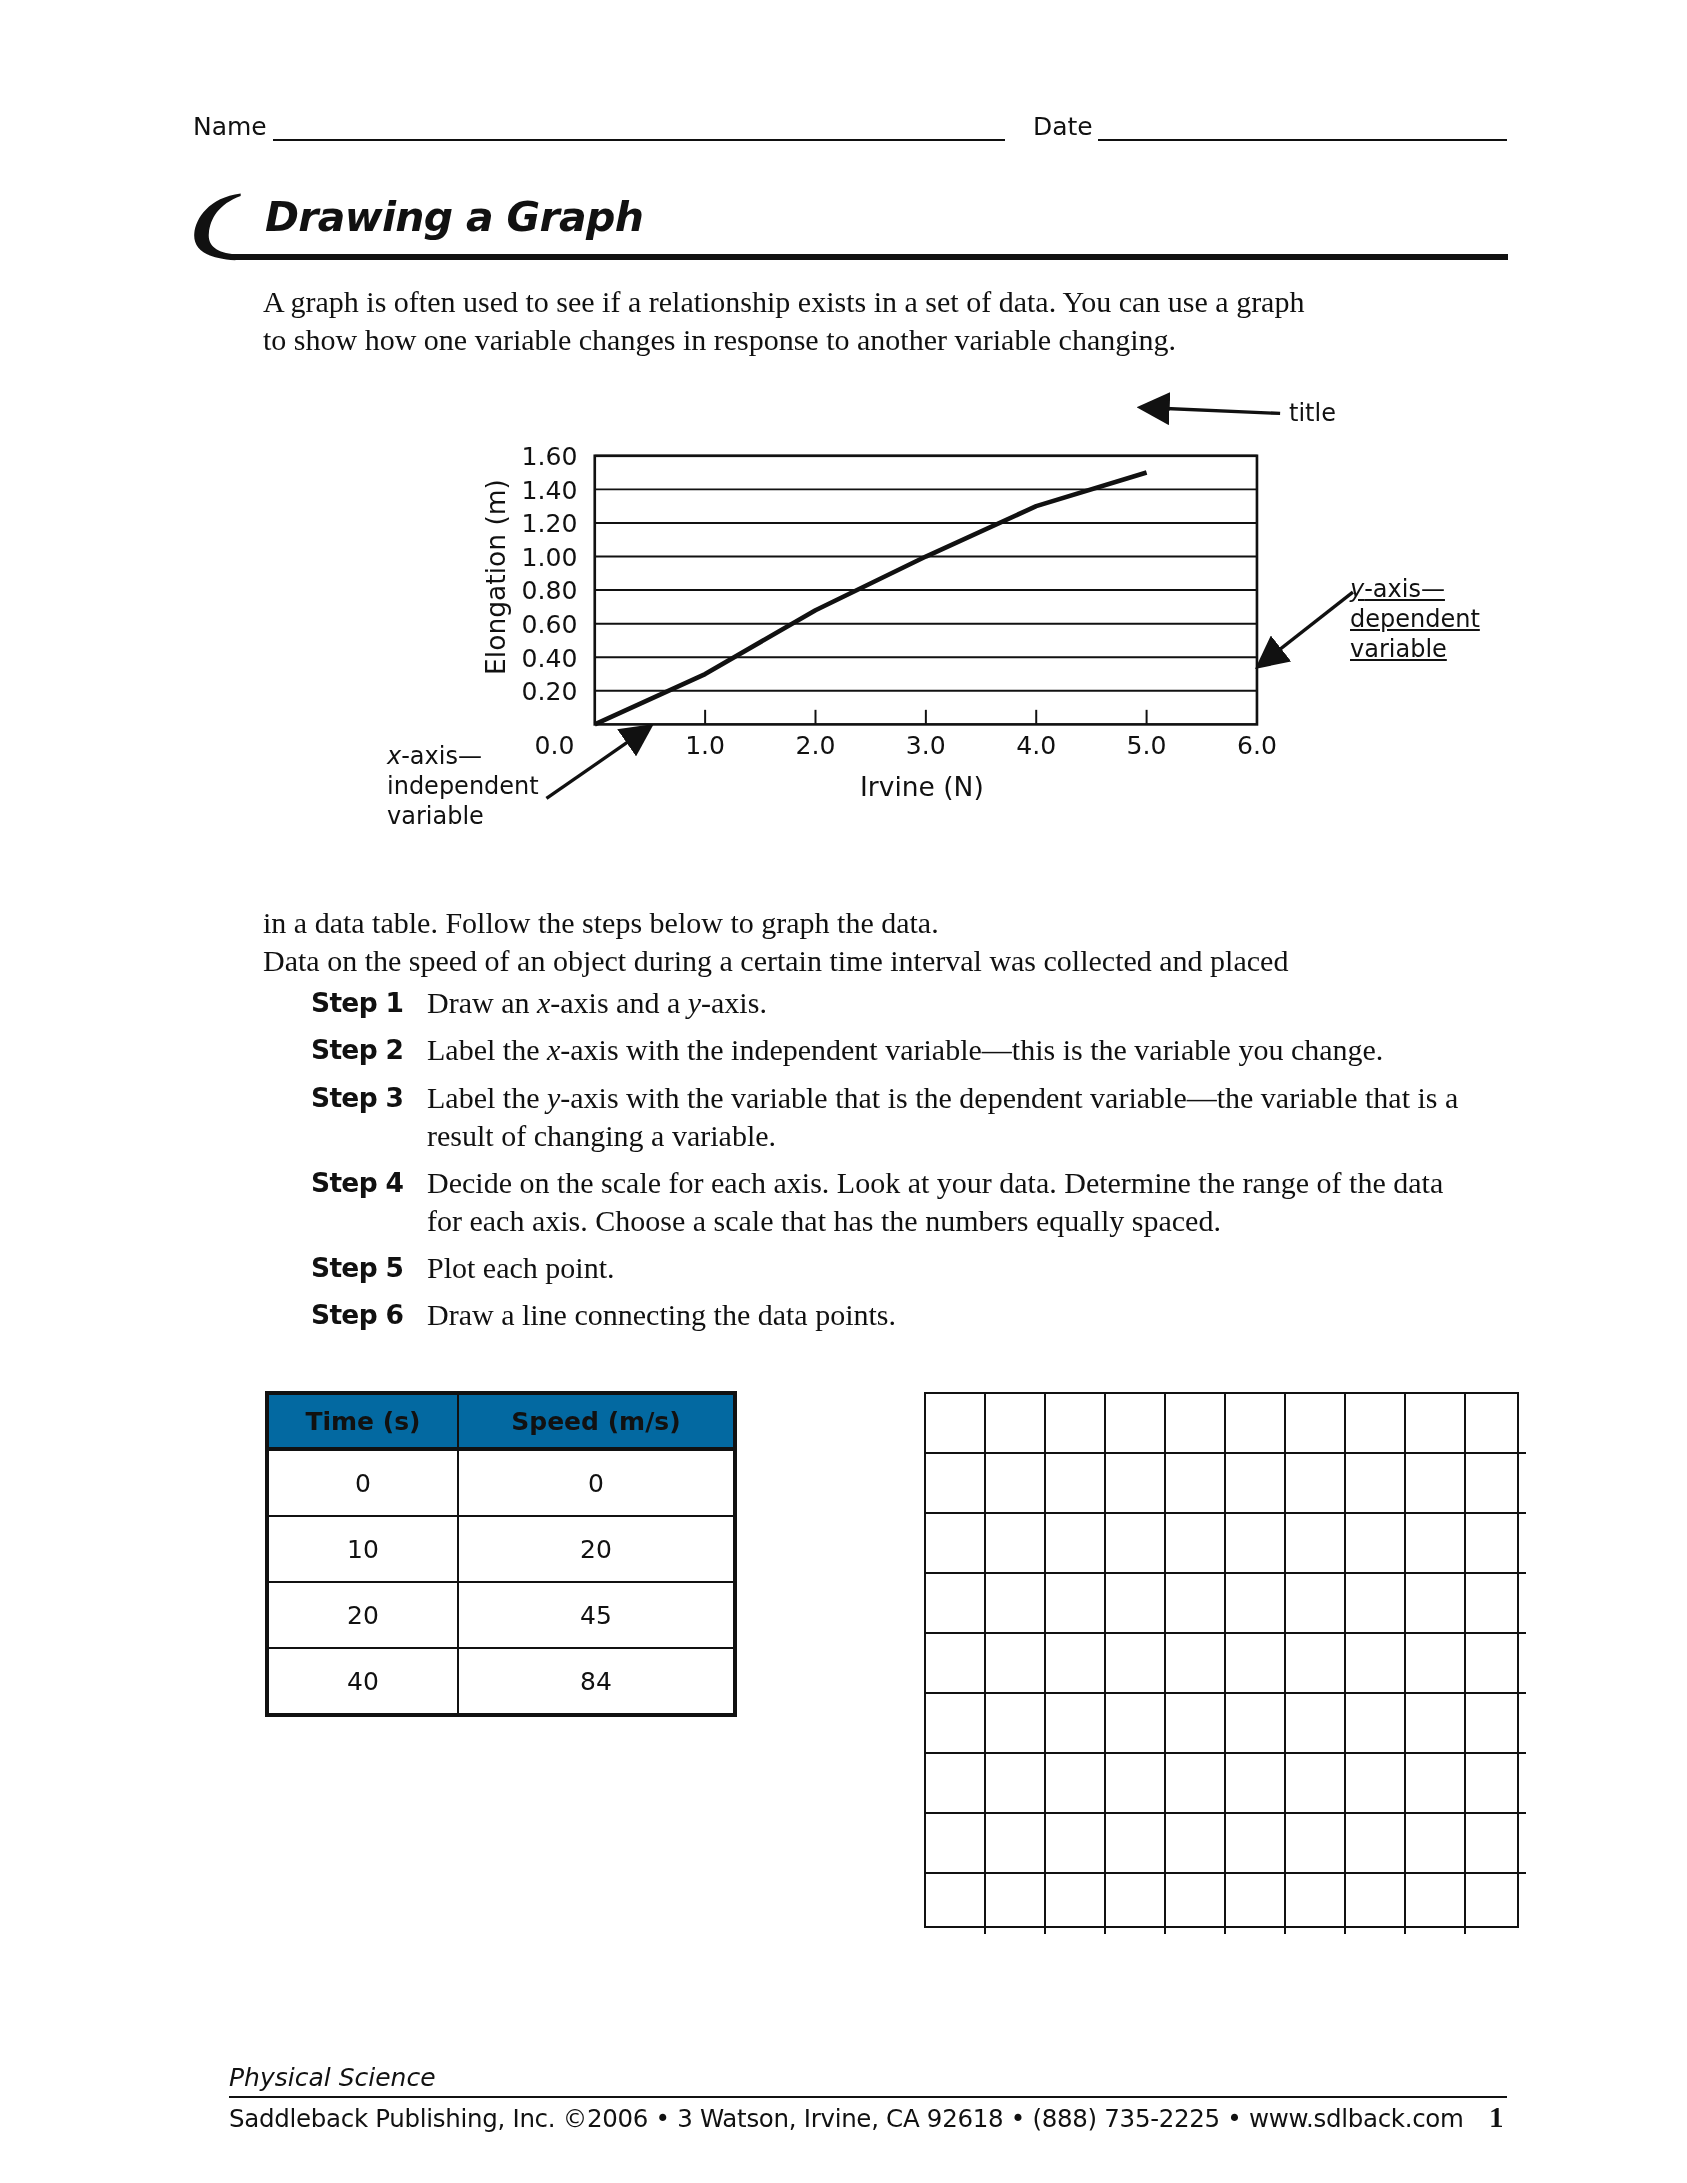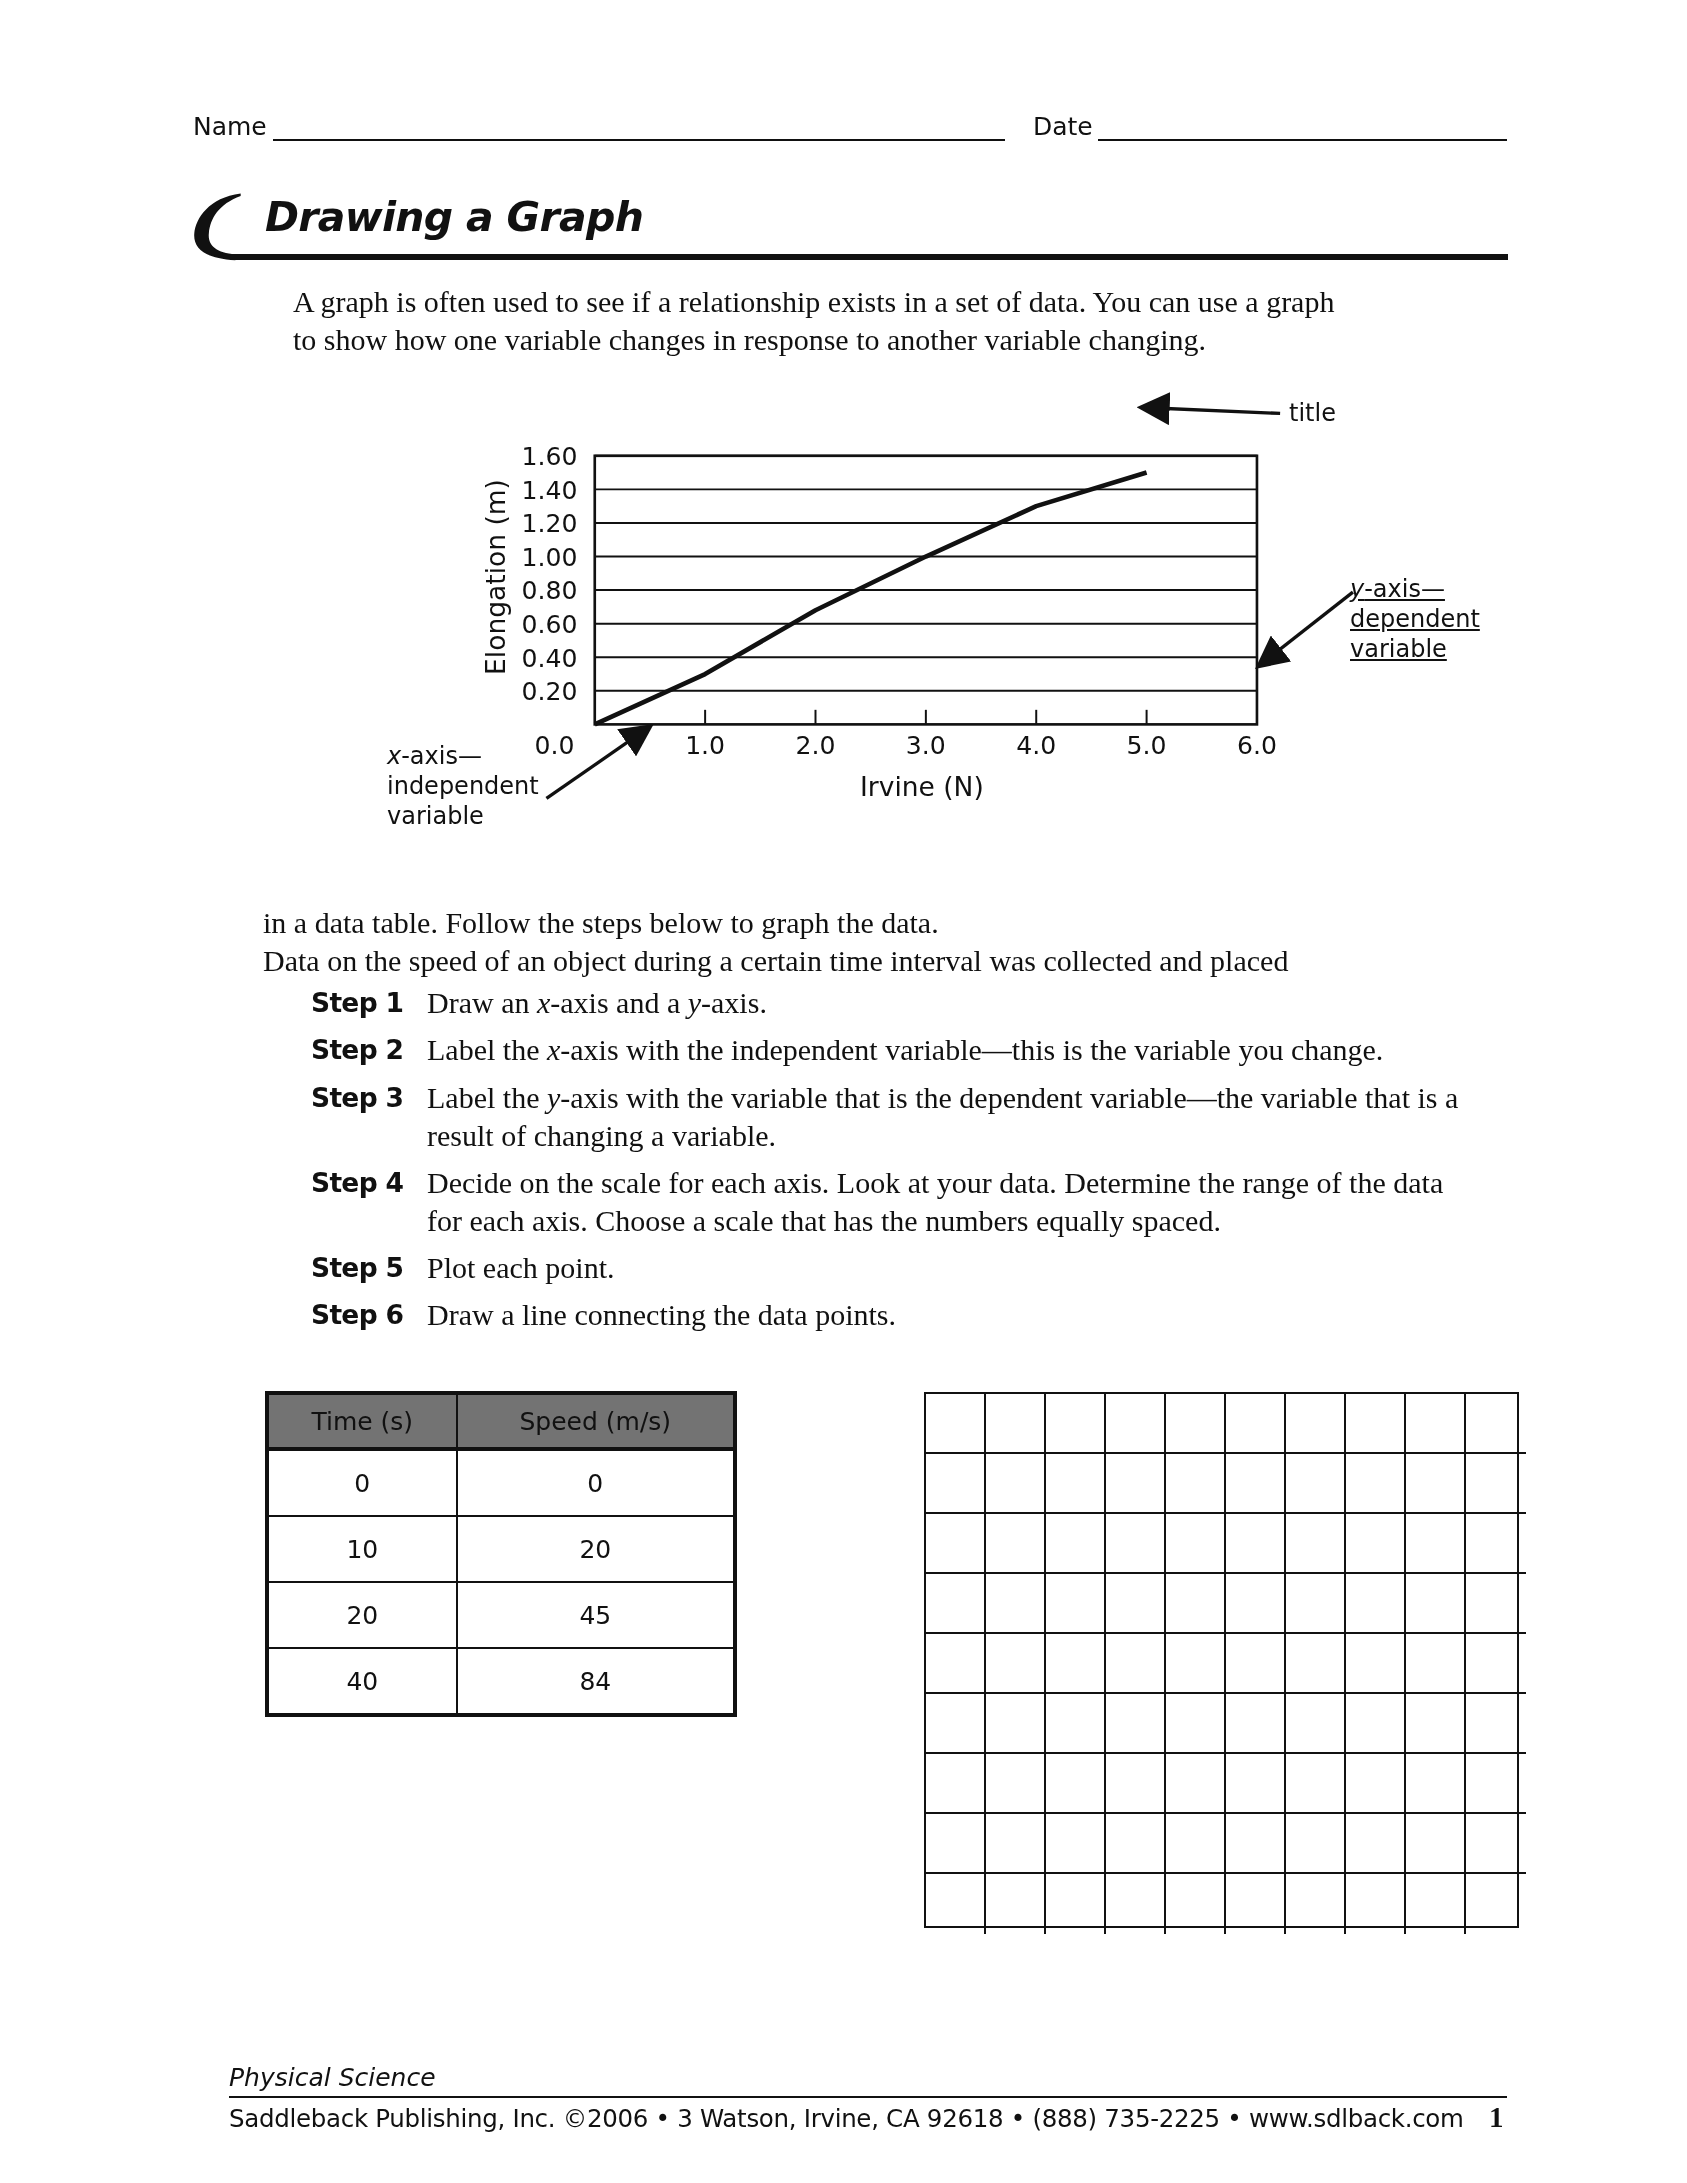--- a/index.html
+++ b/index.html
@@ -20,21 +20,21 @@
 
   .steps { position: absolute; left: 311px; top: 984px; width: 1191px; }
   .step { display: flex; margin-bottom: 9.3px; }
   .step-num { width: 116px; flex: none; font-family: "DejaVu Sans", sans-serif; font-weight: bold; font-size: 26.5px; line-height: 38px; letter-spacing: -0.7px; }
   .step-text { font-family: "Liberation Serif", serif; font-size: 30px; line-height: 38px; }
   .step-text i { font-style: italic; }
 
   
   table.data { position: absolute; left: 265px; top: 1391px; width: 472px; border-collapse: collapse; }
   table.data th, table.data td { border: 2.6px solid #111; text-align: center; font-family: "DejaVu Sans", sans-serif; }
-  table.data th { background: #737373; height: 50px; font-size: 25px; font-weight: normal; border-bottom-width: 4px; }
+  table.data th { background: #0369a1; height: 50px; font-size: 25px; font-weight: bold; border-bottom-width: 4px; }
   table.data td { height: 62px; font-size: 25px; border-width: 2px 2px 2px 2px; }
   table.data tr td:first-child, table.data tr th:first-child { border-left-width: 4px; }
   table.data tr td:last-child, table.data tr th:last-child { border-right-width: 4px; }
   table.data tr:last-child td { border-bottom-width: 4px; }
   table.data tr:first-child th { border-top-width: 4px; }
 
   
   .grid { position: absolute; left: 924px; top: 1392px; width: 595px; height: 536px; display: grid; grid-template-columns: repeat(10, 60px); grid-template-rows: repeat(9, 60px); border: 2px solid #111; box-sizing: border-box; }
   .grid .cell { border-right: 2px solid #111; border-bottom: 2px solid #111; box-sizing: border-box; }
 
@@ -50,21 +50,21 @@
 <div class="field-line" style="left:273px; top:139px; width:732px;"></div>
 <span class="abs sans field-label" style="left:1033px; top:114px;">Date</span>
 <div class="field-line" style="left:1098px; top:139px; width:409px;"></div>
 
 <svg class="abs" style="left:189px; top:192px;" width="53" height="73" viewBox="0 0 80 110">
   <path d="M78 2 C 30 8, 10 40, 8 62 C 6 84, 22 100, 70 103 L 70 94 C 40 92, 28 80, 30 62 C 32 40, 45 18, 78 6 Z" fill="#111"></path>
 </svg>
 <div class="abs title" style="left:265px; top:193px;">Drawing a Graph</div>
 <div class="title-rule"></div>
 
-<div class="abs serif para" style="left:263px; top:283px; width:1257px;margin-left:30px;">
+<div class="abs serif para" style="left:263px; top:283px; width:1257px;">
   <div>A graph is often used to see if a relationship exists in a set of data. You can use a graph</div>
   <div>to show how one variable changes in response to another variable changing.</div>
 </div>
 
 <div class="abs" style="left:0; top:0; width:1687px; height:860px;">
   <svg width="1687" height="860" style="position:absolute; left:0; top:0;" viewBox="0 0 2550 1300">
     <defs>
       <marker id="arrowhead" markerWidth="10" markerHeight="10" refX="8" refY="5" orient="auto" markerUnits="strokeWidth">
         <path d="M0,0 L10,5 L0,10 Z" fill="#111"></path>
       </marker>

